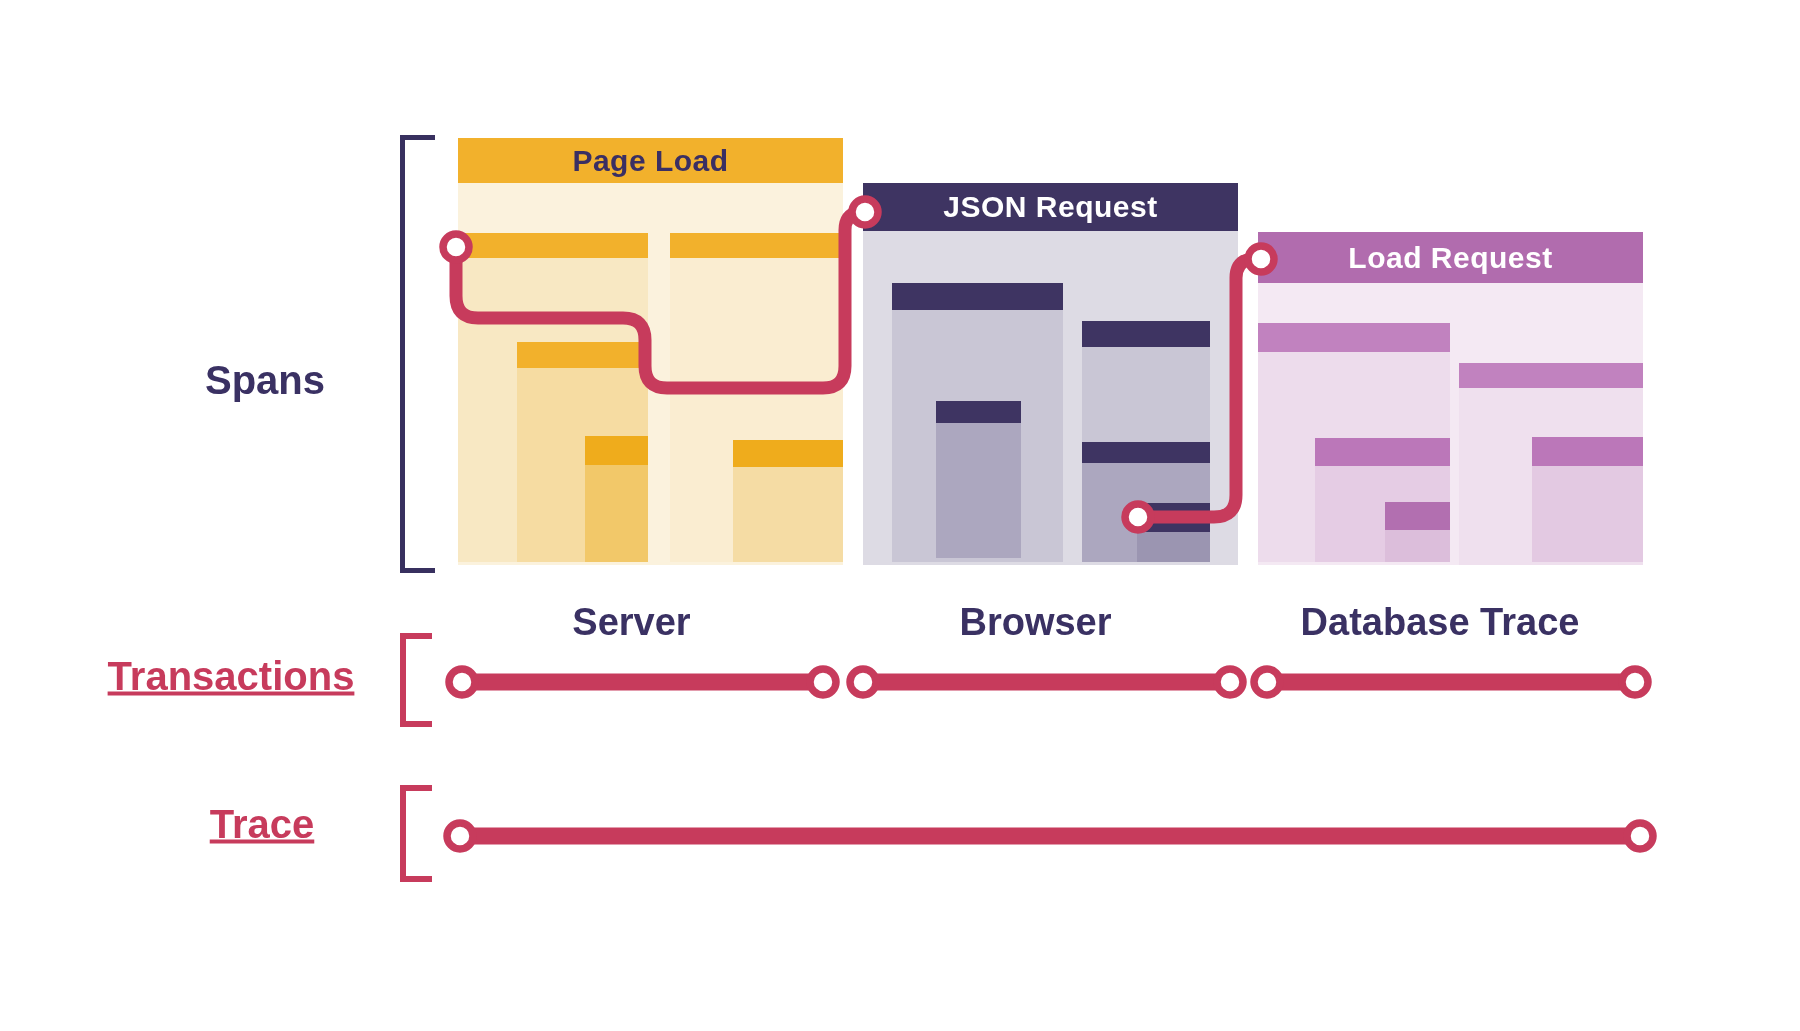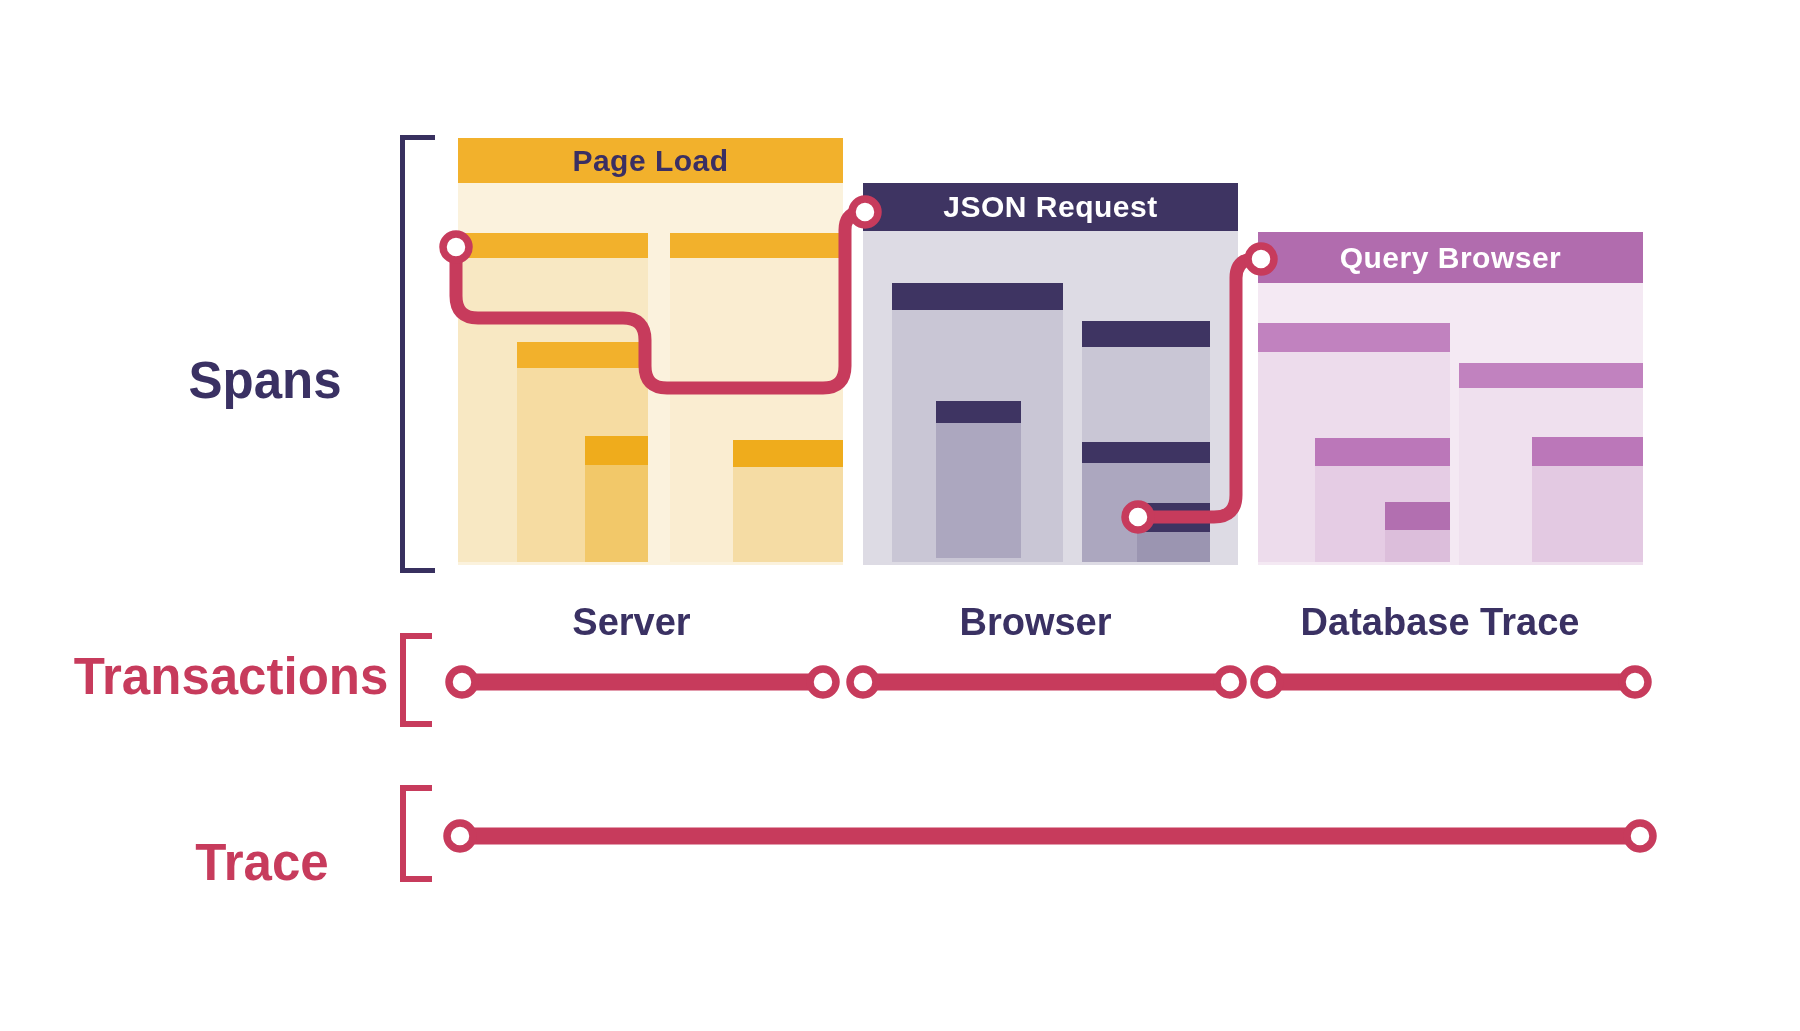--- a/index.html
+++ b/index.html
@@ -13,42 +13,42 @@
   .panel{position:absolute;}
   .panel-header{position:absolute; left:0; top:0; width:100%; text-align:center;
     font-weight:bold; font-size:30px; letter-spacing:0.5px;}
   .panel-body{position:absolute; left:0; width:100%;}
   .span-block{position:absolute;}
   .span-bar{position:absolute; left:0; top:0; width:100%;}
   .span-body{position:absolute; left:0; width:100%;}
   .dots-navy{background-image:radial-gradient(rgba(62,52,98,0.12) 1.2px, transparent 1.3px); background-size:8px 8px;}
   .dots-purple{background-image:radial-gradient(rgba(140,70,140,0.12) 1.2px, transparent 1.3px); background-size:8px 8px;}
 
-  .side-label{position:absolute; transform:translate(-50%,-50%); font-weight:bold; font-size:51px; white-space:nowrap;}
+  .side-label{position:absolute; transform:translate(-50%,-50%); font-weight:bold; font-size:40px; white-space:nowrap;}
   .side-label.navy{color:#3A3163;}
-  .side-label.crimson{color:#C73B5C;}
+  .side-label.crimson{color:#C73B5C;text-decoration:underline;}
   .tier-label{position:absolute; transform:translate(-50%,-50%); font-weight:bold; font-size:38px; color:#3A3163; white-space:nowrap;}
 
   .bracket{position:absolute;}
   .bracket.navy{border-left:5px solid #38305F; border-top:5px solid #38305F; border-bottom:5px solid #38305F;}
   .bracket.crimson{border-left:6px solid #C73B5C; border-top:6px solid #C73B5C; border-bottom:6px solid #C73B5C;}
 </style>
 </head>
 <body>
 
 <div class="stage">
 
   <div class="bracket navy" style="left:400px; top:135px; width:30px; height:428px;"></div>
   <div class="side-label navy" style="left:265px; top:380px;">Spans</div>
 
   <div class="bracket crimson" style="left:400px; top:633px; width:26px; height:82px;"></div>
   <div class="side-label crimson" style="left:231px; top:676px;">Transactions</div>
 
   <div class="bracket crimson" style="left:400px; top:785px; width:26px; height:85px;"></div>
-  <div class="side-label crimson" style="left:262px; top:862px;">Trace</div>
+  <div class="side-label crimson" style="left:262px; top:824px;">Trace</div>
 
   <div class="layer" id="panels">
       <div class="panel" style="left: 863px; top: 183px; width: 375px; height: 382px;">
         <div class="panel-body" style="top: 48px; height: 334px; background: rgb(221, 219, 228);"></div>
         <div class="panel-header" style="height: 48px; line-height: 48px; background: rgb(62, 52, 98); color: rgb(255, 255, 255);">JSON Request</div>
         <div class="span-block" style="left: 29px; top: 100px; width: 171px; height: 279px;">
           <div class="span-bar" style="height: 27px; background: rgb(62, 52, 98);"></div>
           <div class="span-body dots-navy" style="top: 27px; height: 252px; background: rgb(201, 198, 213);"></div>
         </div>
         <div class="span-block" style="left: 73px; top: 218px; width: 85px; height: 157px;">
@@ -87,21 +87,21 @@
           <div class="span-bar" style="height: 25px; background: rgb(242, 177, 44);"></div>
           <div class="span-body" style="top: 25px; height: 304px; background: rgb(250, 237, 209);"></div>
         </div>
         <div class="span-block" style="left: 275px; top: 302px; width: 110px; height: 122px;">
           <div class="span-bar" style="height: 27px; background: rgb(239, 172, 28);"></div>
           <div class="span-body" style="top: 27px; height: 95px; background: rgb(245, 220, 164);"></div>
         </div>
       </div>
       <div class="panel" style="left: 1258px; top: 232px; width: 385px; height: 333px;">
         <div class="panel-body" style="top: 51px; height: 282px; background: rgb(244, 233, 243);"></div>
-        <div class="panel-header" style="height: 51px; line-height: 51px; background: rgb(177, 108, 174); color: rgb(255, 255, 255);">Query Browser</div>
+        <div class="panel-header" style="height: 51px; line-height: 51px; background: rgb(177, 108, 174); color: rgb(255, 255, 255);">Load Request</div>
         <div class="span-block" style="left: 0px; top: 91px; width: 192px; height: 239px;">
           <div class="span-bar" style="height: 29px; background: rgb(193, 130, 191);"></div>
           <div class="span-body" style="top: 29px; height: 210px; background: rgb(237, 220, 236);"></div>
         </div>
         <div class="span-block" style="left: 57px; top: 206px; width: 135px; height: 124px;">
           <div class="span-bar" style="height: 28px; background: rgb(187, 119, 185);"></div>
           <div class="span-body dots-purple" style="top: 28px; height: 96px; background: rgb(229, 204, 228);"></div>
         </div>
         <div class="span-block" style="left: 127px; top: 270px; width: 65px; height: 60px;">
           <div class="span-bar" style="height: 28px; background: rgb(178, 111, 176);"></div>

